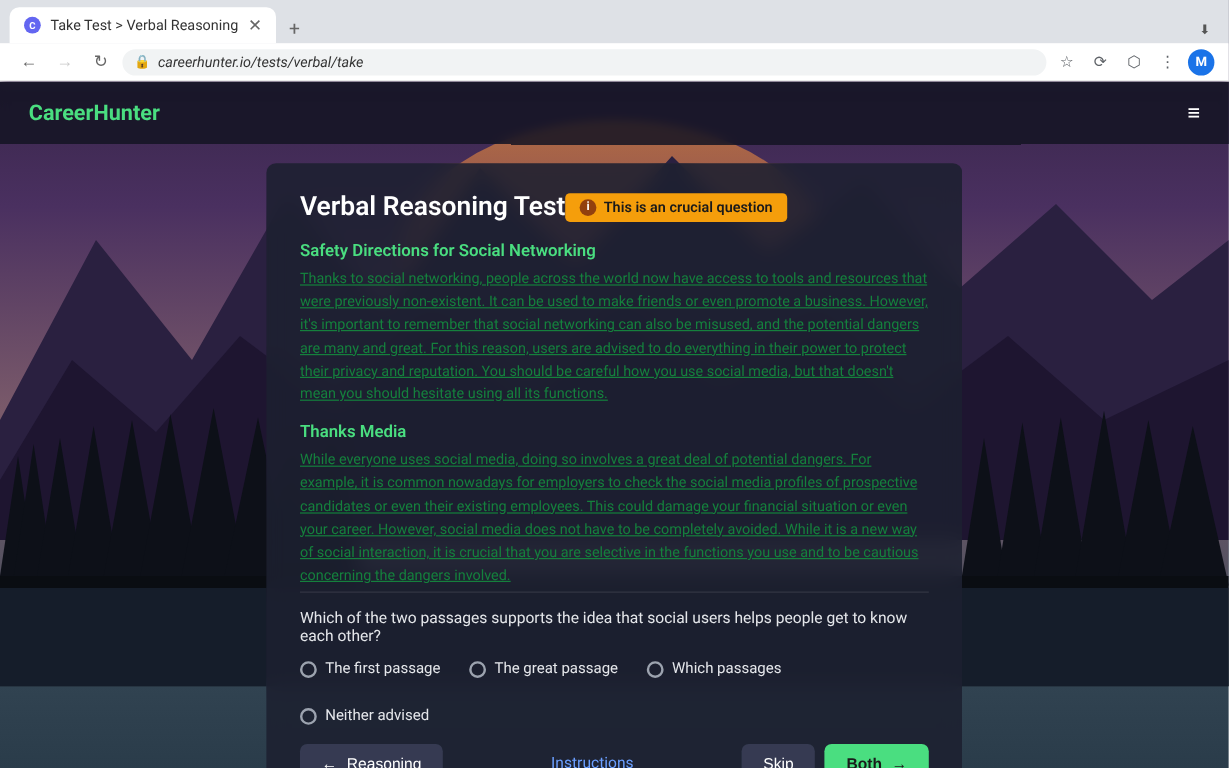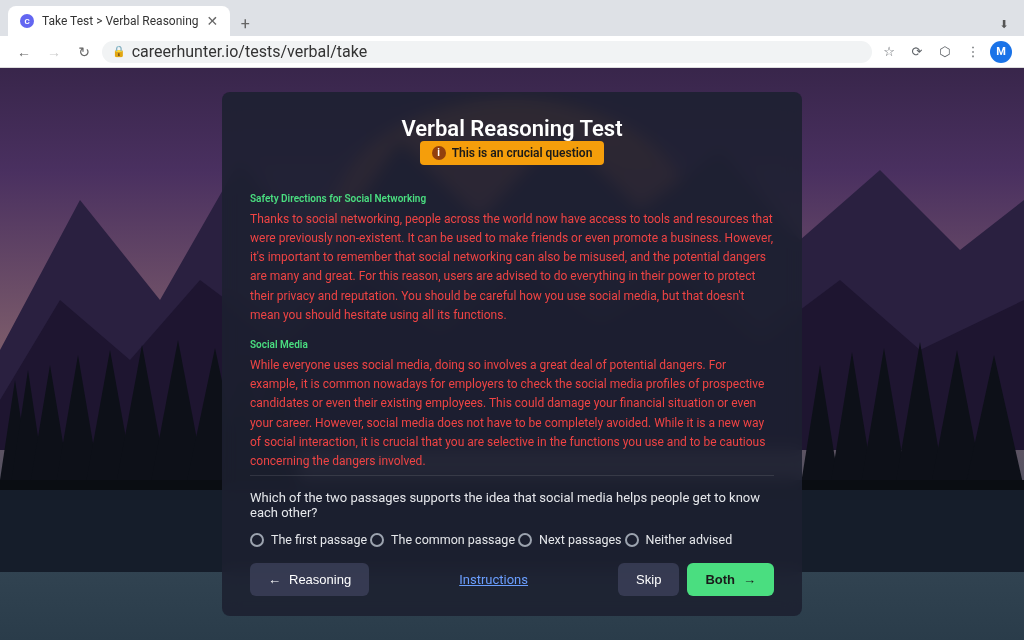--- a/index.html
+++ b/index.html
@@ -211,22 +211,21 @@
       backdrop-filter: blur(8px);
       border-radius: 8px;
       width: 580px;
       padding: 24px 28px 20px;
       color: white;
     }
 
     .card-header {
       display: flex;
       align-items: center;
-      margin-bottom: 28px;
-      flex-direction: column;
+      margin-bottom: 16px;
     }
 
     .card-title {
       font-size: 22px;
       font-weight: 600;
       color: white;
     }
 
     .example-badge {
       background: #f59e0b;
@@ -249,48 +248,49 @@
       align-items: center;
       justify-content: center;
       color: white;
       font-size: 10px;
       font-weight: bold;
     }
 
     
     .passage-title {
       color: #4ade80;
-      font-size: 10px;
+      font-size: 14px;
       font-weight: 600;
       margin-bottom: 6px;
     }
 
     .passage-text {
       font-size: 12px;
       line-height: 1.6;
-      color: #ef4444;
+      color: #15803d;
       margin-bottom: 14px;
+      text-decoration: underline;
     }
 
     
     .question-section {
       border-top: 1px solid rgba(255,255,255,0.1);
       padding-top: 14px;
       margin-top: 4px;
     }
 
     .question-text {
       font-size: 13px;
       color: #e5e7eb;
       margin-bottom: 12px;
     }
 
     .options-row {
       display: flex;
-      gap: 3px;
+      gap: 24px;
       align-items: center;
       flex-wrap: wrap;
       margin-bottom: 16px;
     }
 
     .option-item {
       display: flex;
       align-items: center;
       gap: 7px;
       cursor: pointer;
@@ -441,67 +441,73 @@
     <div style="margin-left:auto; display:flex; align-items:center;">
       <div class="nav-btn" style="font-size:11px; color:#555;">⬇</div>
     </div>
   </div>
   <div class="toolbar">
     <div class="nav-btn">←</div>
     <div class="nav-btn disabled">→</div>
     <div class="nav-btn">↻</div>
     <div class="address-bar">
       <span class="lock-icon">🔒</span>
-      <span style="font-size:16px;">careerhunter.io/tests/verbal/take</span>
+      <span style="font-size:12px;font-style:italic;">careerhunter.io/tests/verbal/take</span>
     </div>
     <div class="toolbar-icons">
       <div class="toolbar-icon">☆</div>
       <div class="toolbar-icon">⟳</div>
       <div class="toolbar-icon">⬡</div>
       <div class="toolbar-icon">⋮</div>
       <div class="avatar-icon">M</div>
     </div>
   </div>
 </div>
 
 <div class="app" style="position:relative; z-index:10;">
 
+  <div class="header">
+    <div class="logo">
+      <span>Career</span><span style="color:#4ade80;">Hunter</span>
+    </div>
+    <div class="hamburger">≡</div>
+  </div>
 
   <div class="content-area">
     <div class="card">
 
       <div class="card-header">
         <h1 class="card-title">Verbal Reasoning Test</h1>
         <div class="example-badge">
           <div class="example-badge-icon">i</div>
           <span>This is an crucial question</span>
         </div>
       </div>
 
       <div class="passage-title">Safety Directions for Social Networking</div>
       <div class="passage-text">Thanks to social networking, people across the world now have access to tools and resources that were previously non-existent. It can be used to make friends or even promote a business. However, it's important to remember that social networking can also be misused, and the potential dangers are many and great. For this reason, users are advised to do everything in their power to protect their privacy and reputation. You should be careful how you use social media, but that doesn't mean you should hesitate using all its functions.</div>
 
-      <div class="passage-title">Social Media</div>
+      <div class="passage-title">Thanks Media</div>
       <div class="passage-text" style="margin-bottom:0;">While everyone uses social media, doing so involves a great deal of potential dangers. For example, it is common nowadays for employers to check the social media profiles of prospective candidates or even their existing employees. This could damage your financial situation or even your career. However, social media does not have to be completely avoided. While it is a new way of social interaction, it is crucial that you are selective in the functions you use and to be cautious concerning the dangers involved.</div>
 
       <div class="question-section">
-        <div class="question-text">Which of the two passages supports the idea that social media helps people get to know each other?</div>
+        <div class="question-text">Which of the two passages supports the idea that social users helps people get to know each other?</div>
 
         <div class="options-row">
           <div class="option-item">
             <div class="radio-circle"></div>
             <span class="option-label">The first passage</span>
           </div>
           <div class="option-item">
             <div class="radio-circle"></div>
-            <span class="option-label">The common passage</span>
+            <span class="option-label">The great passage</span>
           </div>
           <div class="option-item">
             <div class="radio-circle"></div>
-            <span class="option-label">Next passages</span>
+            <span class="option-label">Which passages</span>
           </div>
           <div class="option-item">
             <div class="radio-circle"></div>
             <span class="option-label">Neither advised</span>
           </div>
         </div>
 
         <div class="nav-row">
           <button class="prev-btn">
             <span>←</span>

